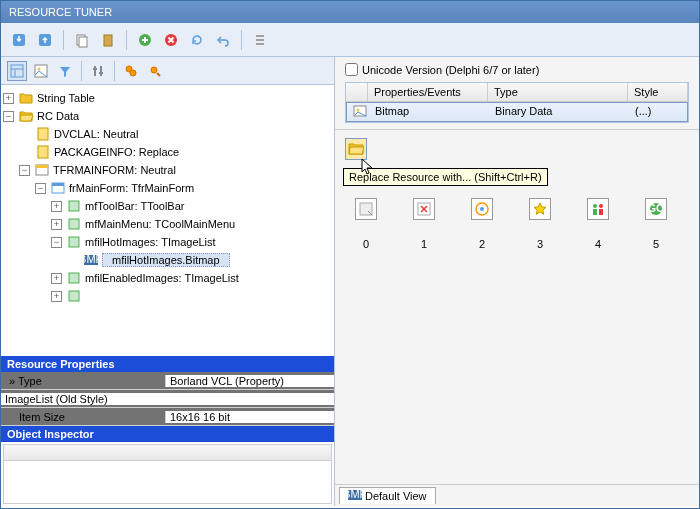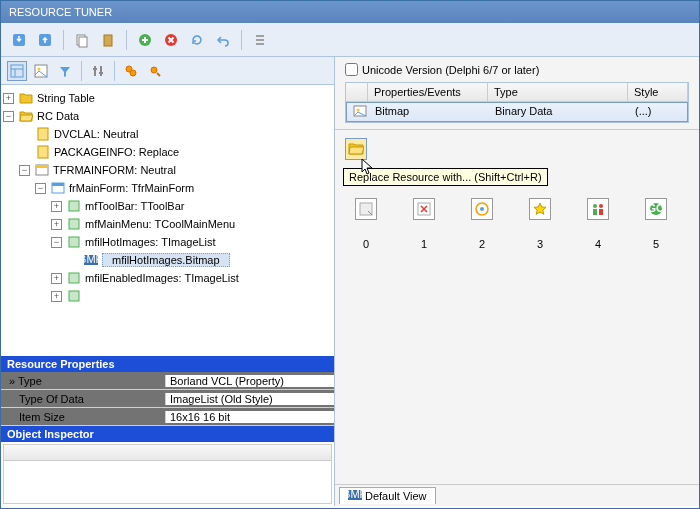--- a/index.html
+++ b/index.html
@@ -298,21 +298,20 @@
         </div>
     </div>
 
     <div class="panel-header">Resource Properties</div>
     <div class="prop-grid">
       <div class="prop-row">
           <div class="prop-key">» <span>Type</span></div>
           <div class="prop-val">Borland VCL (Property)</div>
         </div>
       <div class="prop-row">
-          <div class="prop-key child">Type Of Data</div>
           <div class="prop-val">ImageList (Old Style)</div>
         </div>
       <div class="prop-row">
           <div class="prop-key child">Item Size</div>
           <div class="prop-val">16x16 16 bit</div>
         </div>
     </div>
 
     <div class="panel-header">Object Inspector</div>
     <div class="inspector-area">

